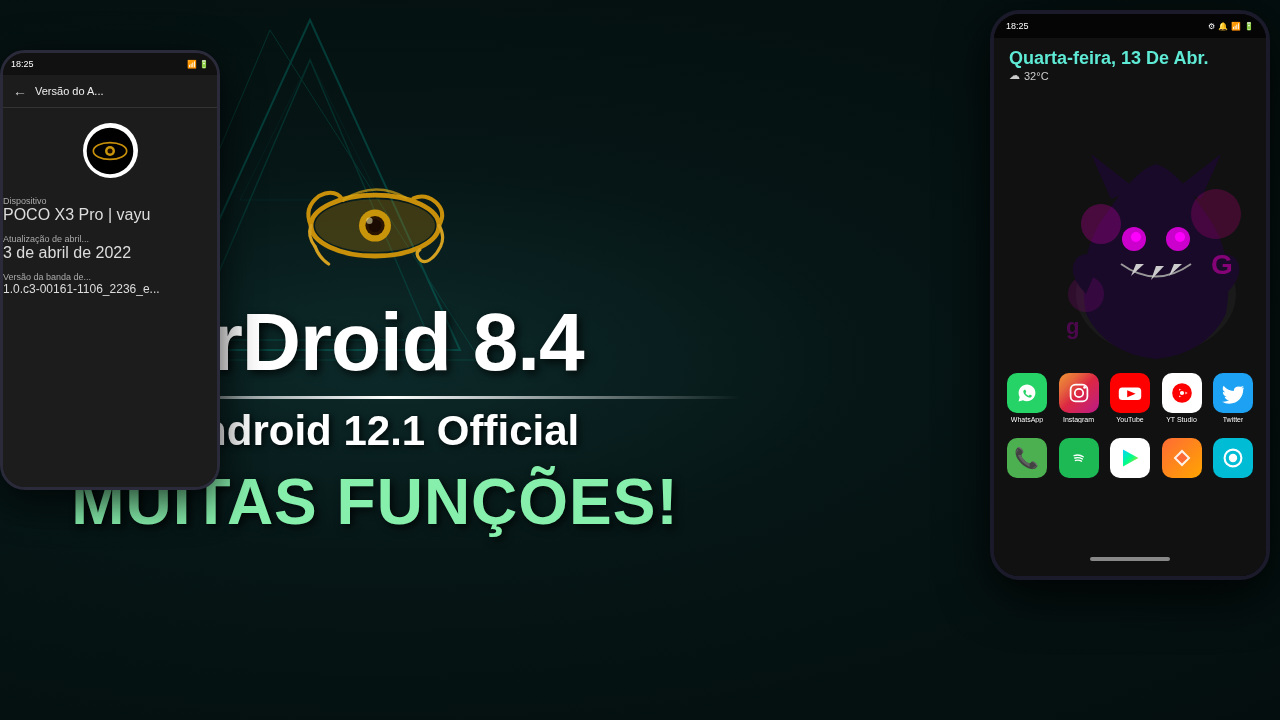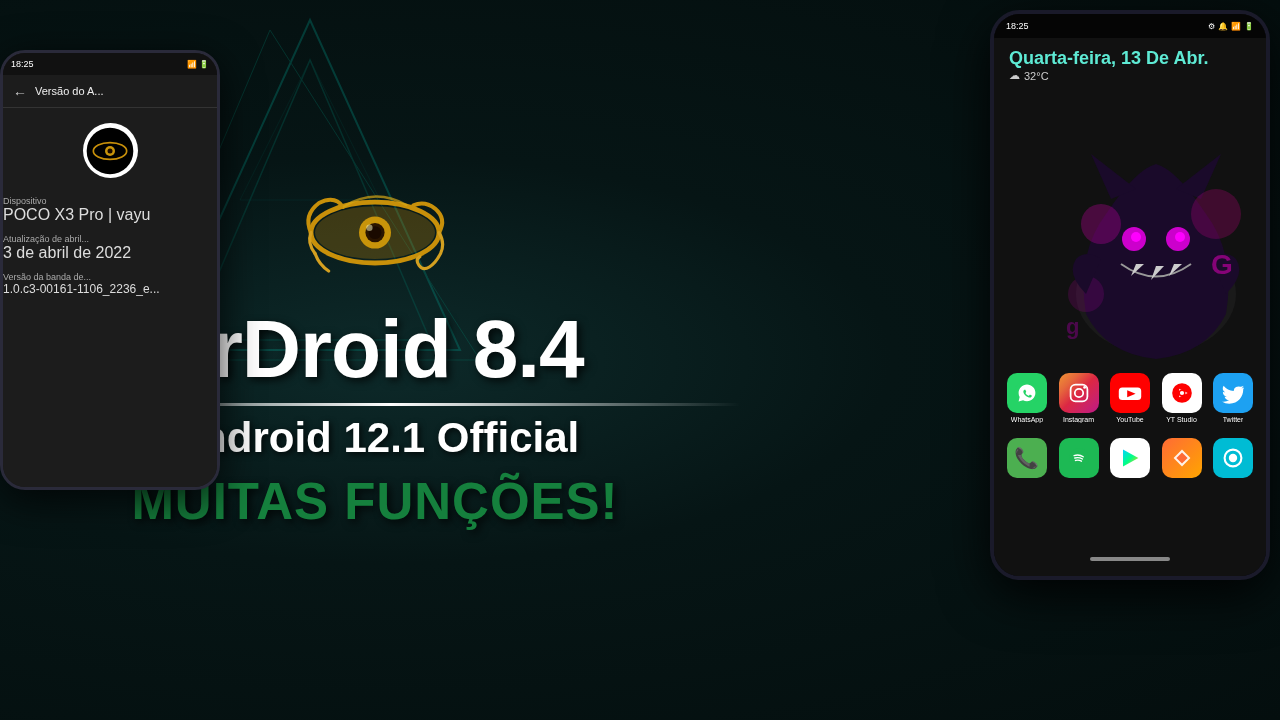--- a/index.html
+++ b/index.html
@@ -68,23 +68,23 @@
     }
     .subtitle {
       font-size: 42px;
       font-weight: 700;
       color: #ffffff;
       text-align: center;
       text-shadow: 2px 2px 6px rgba(0,0,0,0.8);
       margin-bottom: 10px;
     }
     .tagline {
-      font-size: 51px;
+      font-size: 64px;
       font-weight: 900;
-      color: #15803d;
+      color: #86efac;
       text-align: left;
       text-shadow: 3px 3px 8px rgba(0,0,0,0.8);
       letter-spacing: 1px;
     }
 
     
     .phone1 {
       position: absolute;
       left: 0;
       top: 50px;

